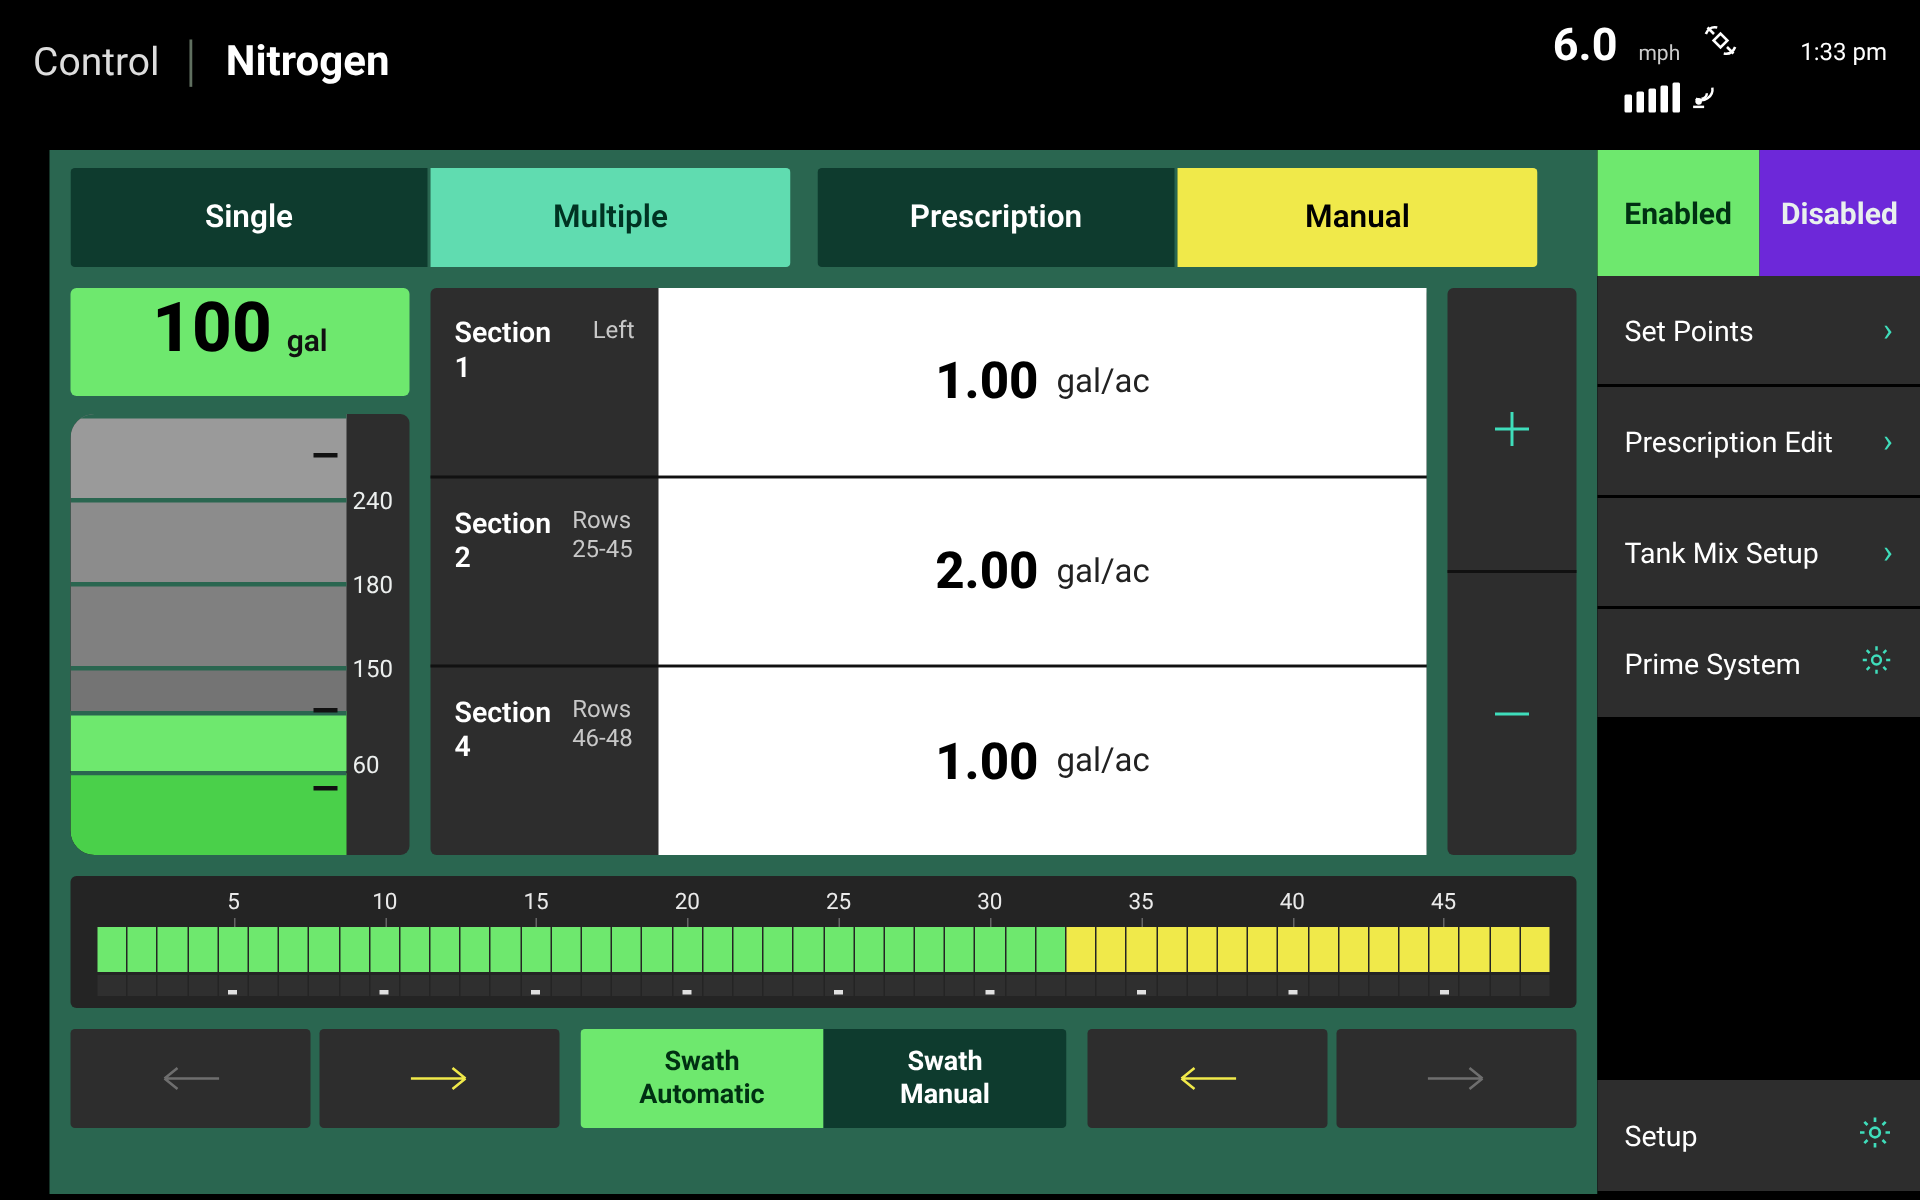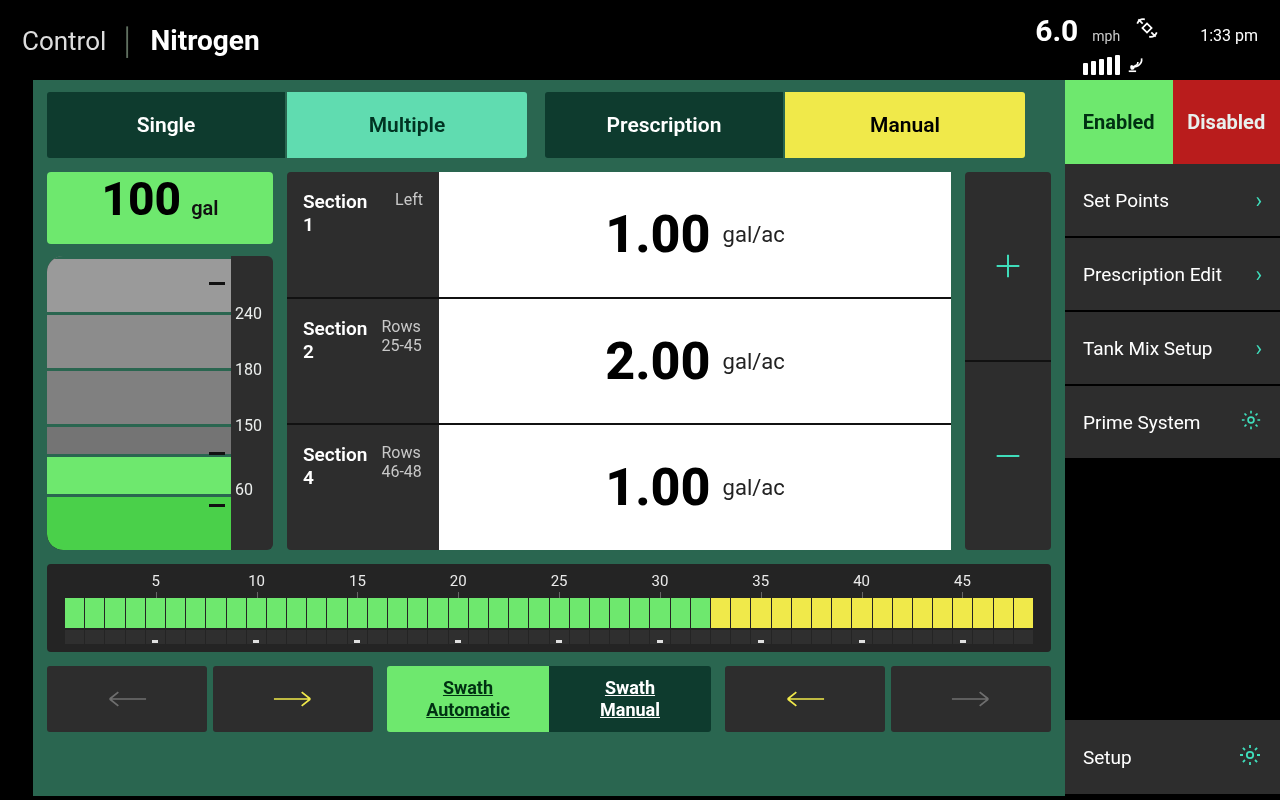--- a/index.html
+++ b/index.html
@@ -1,17 +1,17 @@
 <!DOCTYPE html>
 <html><head>
 <meta charset="utf-8">
 <style>
   * { box-sizing: border-box; margin: 0; padding: 0; font-family: 'Segoe UI', Roboto, Arial, sans-serif; }
   html, body { width: 1280px; height: 800px; background: #000; overflow: hidden; }
-  .root { width: 1280px; height: 796px; background: #000; display: flex; flex-direction: column; }
+  .root { width: 1280px; height: 796px; background: #000; display: flex; flex-direction: column; gap: 20px; }
 
   .topbar { height: 80px; display: flex; align-items: center; padding: 0 22px; color: #fff; }
   .topbar-left { flex: 1; display: flex; align-items: baseline; gap: 14px; font-size: 26px; }
   .topbar-left .divider { color: #607060; font-size: 26px; font-weight: 300; }
   .topbar-left .title { font-weight: 400; color: #ddd; }
   .topbar-left .product { font-weight: 700; font-size: 28px; }
   .topbar-right { display: flex; flex-direction: column; align-items: flex-end; gap: 4px; }
   .topbar-row1 { display: flex; align-items: baseline; gap: 14px; }
   .speed-val { font-size: 30px; font-weight: 700; }
   .speed-unit { font-size: 14px; color: #ccc; }
@@ -57,21 +57,21 @@
   .gauge-mark{position:absolute;right:48px;width:16px;height:3px;background:#111;}
   .gauge-mark.m1{top:26px;} .gauge-mark.m2{top:196px;} .gauge-mark.m3{top:248px;}
 
   .sections-col { flex: 1; background: #2d2d2d; border-radius: 4px; display: flex; flex-direction: column; }
   .section-row { flex: 1; display: flex; border-bottom: 2px solid #111; }
   .section-row:last-child { border-bottom: none; }
   .section-info { width: 152px; padding: 18px 16px; display:flex; flex-direction:row; justify-content:center; gap:14px;}
   .section-name { color:#fff; font-size:19px; font-weight:600;}
   .section-sub { color:#c8c8c8; font-size:16px;}
   .section-rate { flex:1; background:#fff; display:flex; align-items:center; justify-content:center; gap:12px;}
-  .rate-val { font-size:52px; font-weight:800; color:#000;}
+  .rate-val { font-size:34px; font-weight:800; color:#000;}
   .rate-unit { font-size:22px; color:#222;}
 
   .bump-col { width: 86px; background:#2d2d2d; border-radius:4px; display:flex; flex-direction:column;}
   .bump-btn { flex:1; display:flex; align-items:center; justify-content:center; cursor:pointer;}
   .bump-btn:first-child{border-bottom:2px solid #111;}
   .bump-btn svg{width:34px;height:34px;}
 
   .rows-panel { background:#242424; border-radius:4px; padding:8px 10px 8px 10px; }
   .rows-scale { position:relative; height:22px; margin:0 8px 4px 8px;}
   .rows-scale .tick{position:absolute; top:0; font-size:15px; color:#eaeaea; transform:translateX(-50%);}
@@ -83,28 +83,28 @@
   .rows-thin { display:flex; height:14px; gap:1px; margin:2px 8px 0 8px;}
   .rows-thin .seg{flex:1; background:#2f2f2f; position:relative;}
   .rows-thin .seg.mk::after{content:"";position:absolute;left:35%;right:35%;bottom:1px;height:3px;background:#e0e0e0;}
 
   .bottom-row { display:flex; gap:14px; height:66px;}
   .bot-group { display:flex; gap:6px;}
   .bot-btn { width:160px; background:#2d2d2d; border-radius:3px; display:flex; align-items:center; justify-content:center; cursor:pointer;}
   .bot-btn.disabled svg{opacity:0.35;}
   .bot-btn svg{width:52px;height:22px;}
   .swath-group { display:flex; border-radius:3px; overflow:hidden; }
-  .swath-btn { width:162px; display:flex; flex-direction:column; align-items:center; justify-content:center; font-size:18px; font-weight:700; line-height:1.2; cursor:pointer;text-decoration:underline;}
+  .swath-btn { width:162px; display:flex; flex-direction:column; align-items:center; justify-content:center; font-size:18px; font-weight:700; line-height:1.2; cursor:pointer;}
   .swath-btn.auto{background:#6ee86e;color:#003012;}
   .swath-btn.manual{background:#0e3b2e;color:#fff;}
 
   .side-en { display:flex; height:84px;}
   .side-en .half{flex:1; display:flex; align-items:center; justify-content:center; font-size:20px; font-weight:700; cursor:pointer;}
   .side-en .enabled{background:#6ee86e;color:#003012;}
-  .side-en .disabled{background:#b91c1c;color:#e8f0ed;}
+  .side-en .disabled{background:#6d28d9;color:#e8f0ed;}
   .side-list { display:flex; flex-direction:column;}
   .side-item { height:74px; background:#2d2d2d; border-bottom:2px solid #000; display:flex; align-items:center; justify-content:space-between; padding:0 18px; color:#fff; font-size:19px; cursor:pointer;}
   .side-item .chev{color:#3fddbb;font-size:22px;}
   .side-spacer{flex:1;background:#000;}
   .side-setup{height:74px;background:#2d2d2d;display:flex;align-items:center;justify-content:space-between;padding:0 18px;color:#fff;font-size:19px;cursor:pointer;margin-bottom:2px;}
   .side-nav{height:74px;display:flex;}
   .side-nav .navbtn{flex:1;background:#2d2d2d;display:flex;align-items:center;justify-content:center;gap:8px;color:#fff;font-size:19px;cursor:pointer;}
   .side-nav .navbtn:first-child{border-right:2px solid #000;}
   .gear{color:#3fddbb;}
 </style>

